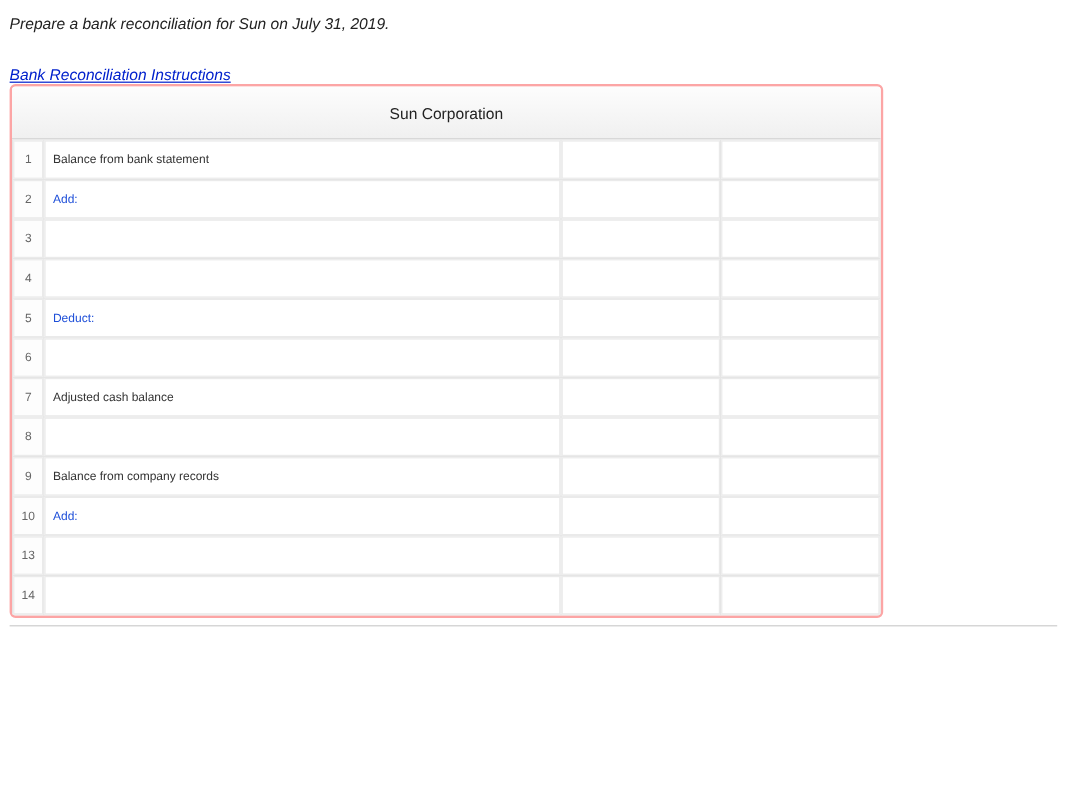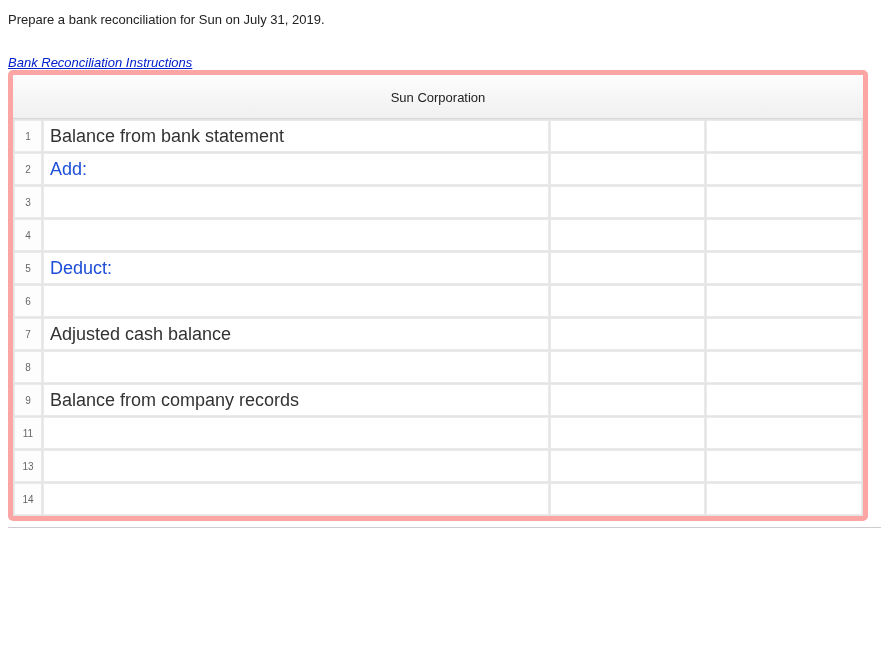--- a/index.html
+++ b/index.html
@@ -6,33 +6,34 @@
   body {
     font-family: Arial, Helvetica, sans-serif;
     font-size: 13px;
     color: #333;
     padding: 8px;
     margin: 0;
     width: 889px;
     background: #fff;
   }
   .instruction {
+    font-style: italic;
     color: #222;
     margin: 4px 0 28px 0;
   }
   .link {
     color: #0020cc;
     font-style: italic;
     text-decoration: underline;
     display: inline-block;
     cursor: pointer;
   }
   .sheet {
-    width: 860px;
-    border: 5px solid #fca5a5;
+    width: 728px;
+    border: 2px solid #fca5a5;
     border-radius: 5px;
     overflow: hidden;
   }
   .sheet-header {
     background: linear-gradient(to bottom, #fdfdfd 0%, #f0f0f0 100%);
     border-bottom: 1px solid #d8d8d8;
     text-align: center;
     padding: 10px 0 8px 0;
   }
   .sheet-header div {
@@ -43,21 +44,21 @@
     border-collapse: separate;
     border-spacing: 1px;
     width: 100%;
     background: #e5e5e5;
   }
   td {
     background: #fff;
     border: 1px solid #eaeaea;
     height: 32px;
     padding: 0 6px;
-    font-size: 18px;
+    font-size: 10px;
     vertical-align: middle;
     cursor: cell;
   }
   td.rownum {
     width: 20px;
     text-align: center;
     font-size: 10px;
     color: #666;
     background: #fdfdfd;
     cursor: default;
@@ -135,22 +136,22 @@
           <td class="amt1"></td>
           <td class="amt2"></td>
         </tr>
         <tr>
           <td class="rownum">9</td>
           <td class="desc">Balance from company records</td>
           <td class="amt1"></td>
           <td class="amt2"></td>
         </tr>
         <tr>
-          <td class="rownum">11</td>
-          <td class="desc"></td>
+          <td class="rownum">10</td>
+          <td class="desc muted">Add:</td>
           <td class="amt1"></td>
           <td class="amt2"></td>
         </tr>
         <tr>
           <td class="rownum">13</td>
           <td class="desc"></td>
           <td class="amt1"></td>
           <td class="amt2"></td>
         </tr>
         <tr>

